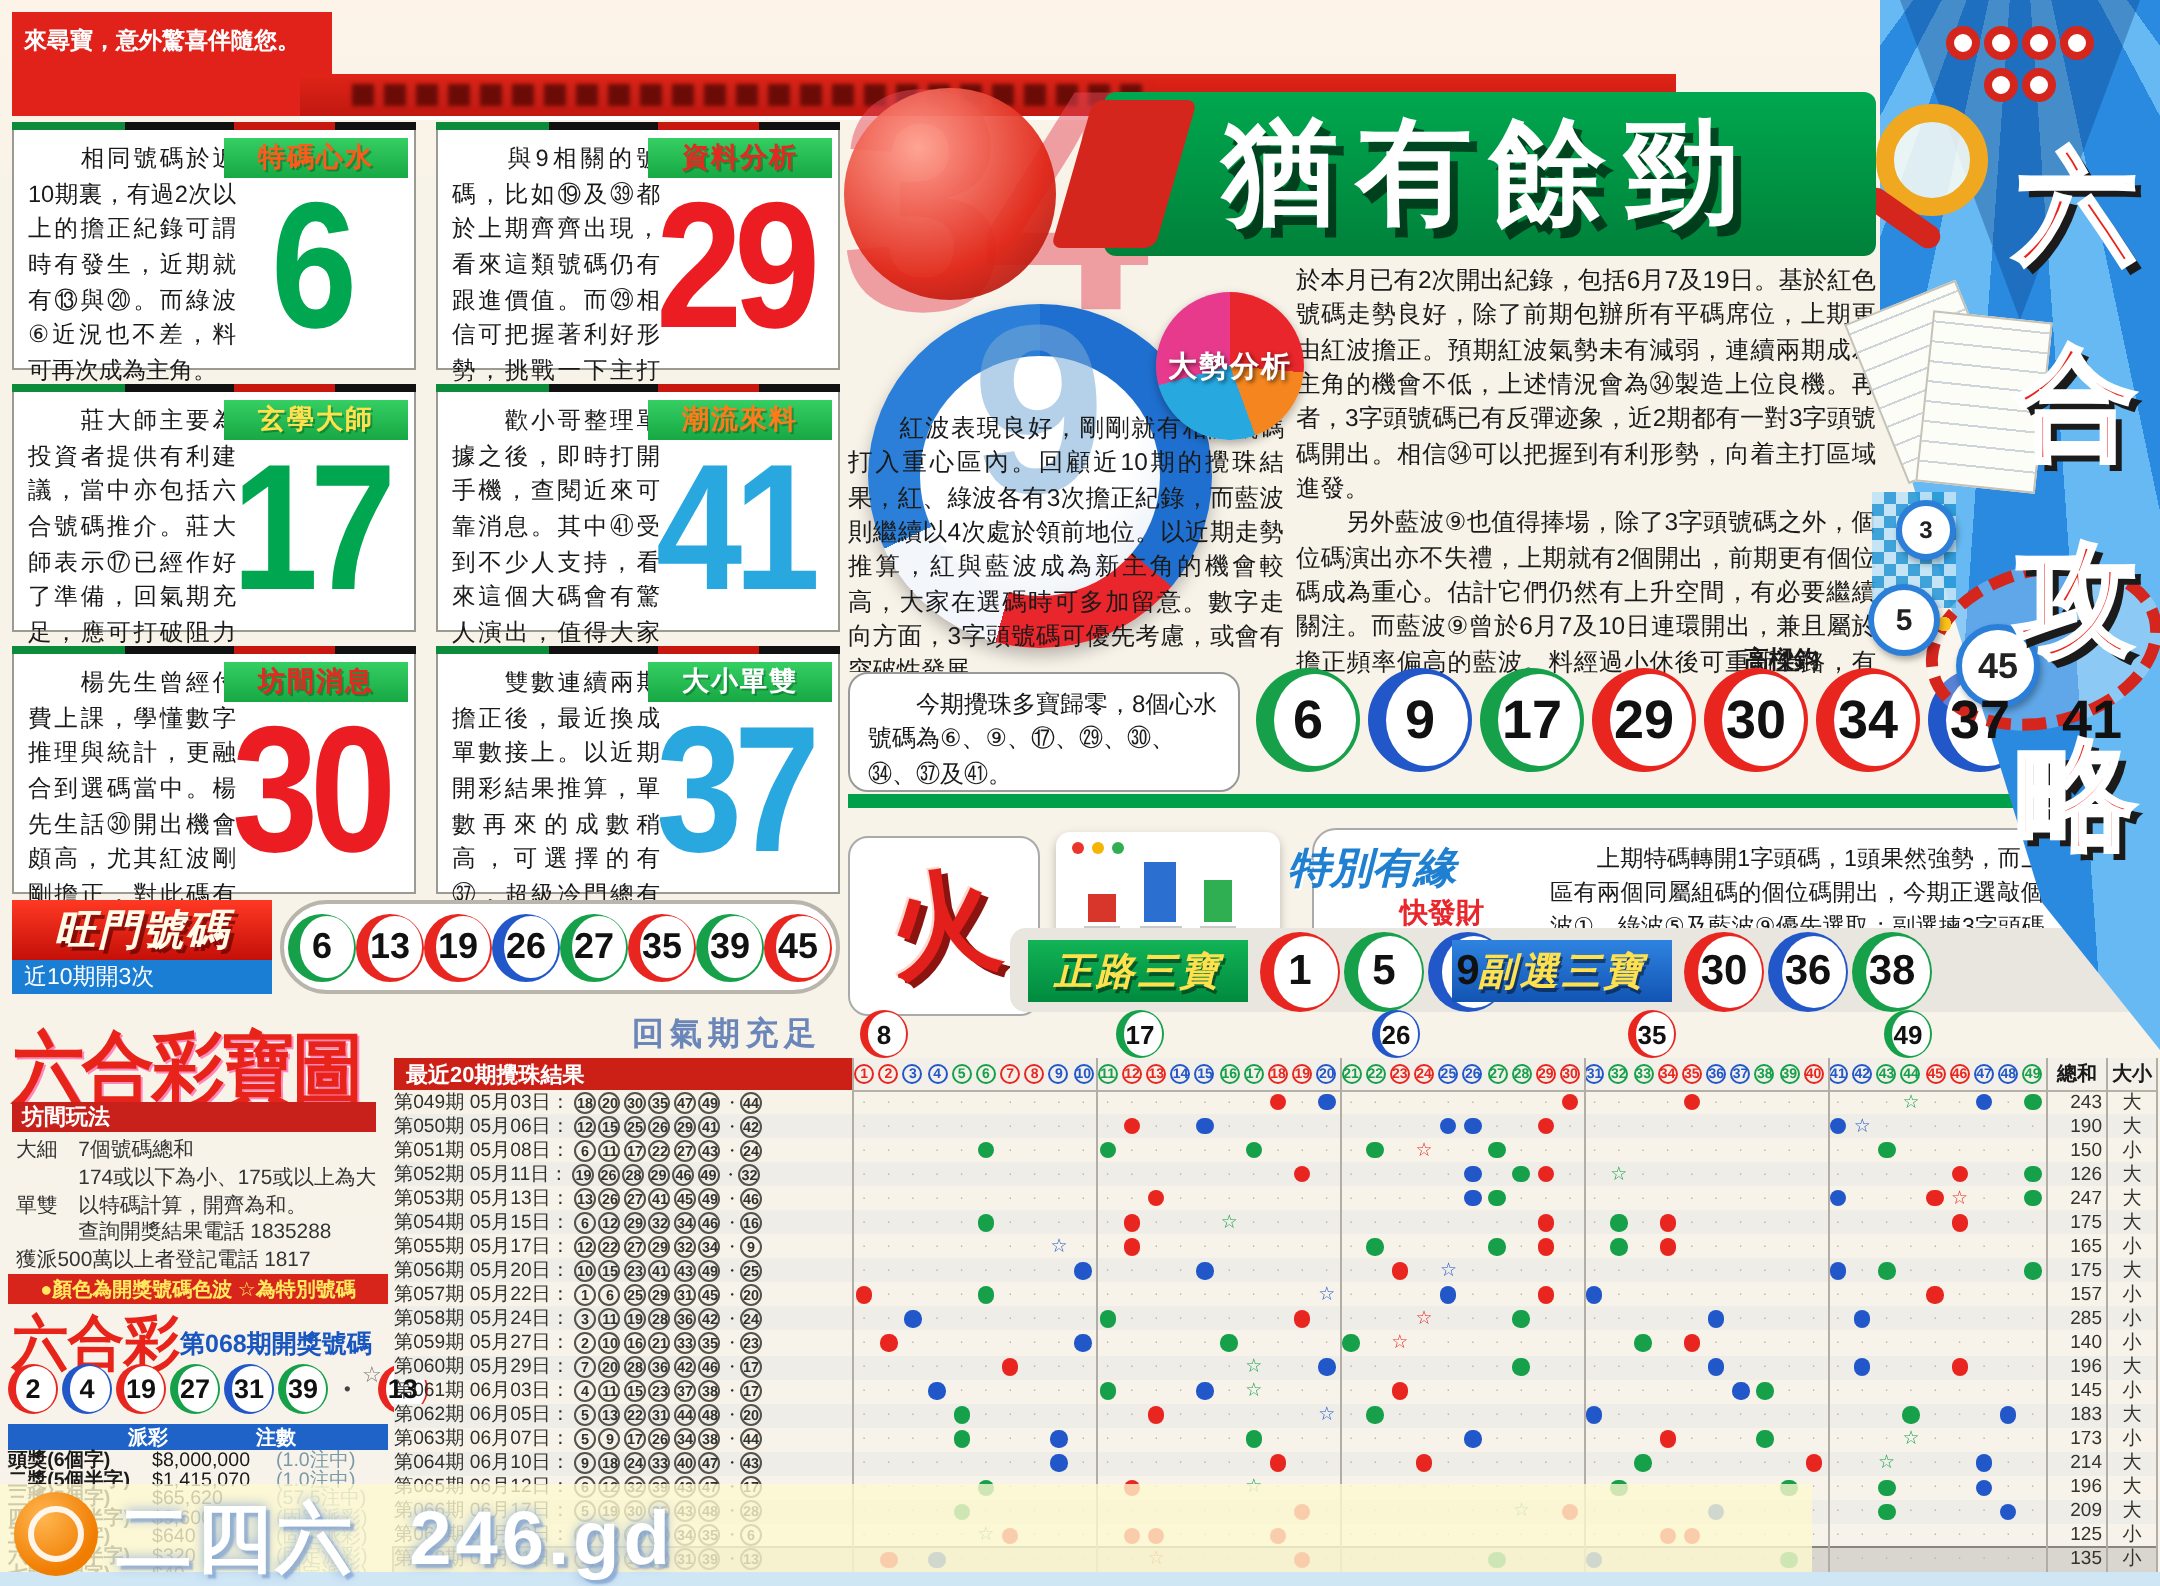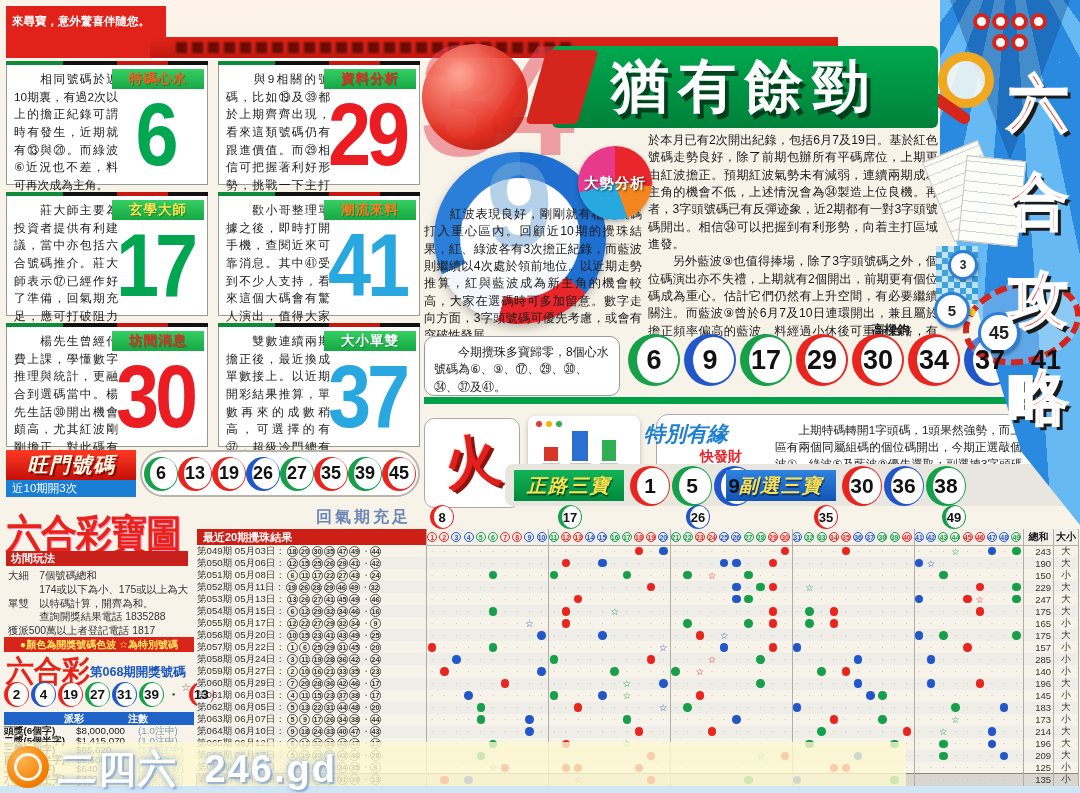--- a/index.html
+++ b/index.html
@@ -888,21 +888,21 @@
         <span class="cell">·</span>
         <span class="cell">
           <span class="hitdot" style="background: rgb(232, 38, 31);"></span>
         </span>
         <span class="cell">·</span>
         <span class="cell">·</span>
         <span class="cell">
           <span class="hitdot" style="background: rgb(21, 160, 73);"></span>
         </span>
       </div>
-      <div class="rsum">229</div>
+      <div class="rsum">126</div>
       <div class="rsize">大</div>
     </div>
     <div class="rrow">
       <div class="rlabel">
         <span style="margin-right: 2px;">第053期 05月13日：</span>
         <span class="cnum">13</span>
         <span class="cnum">26</span>
         <span class="cnum">27</span>
         <span class="cnum">41</span>
         <span class="cnum">45</span>

